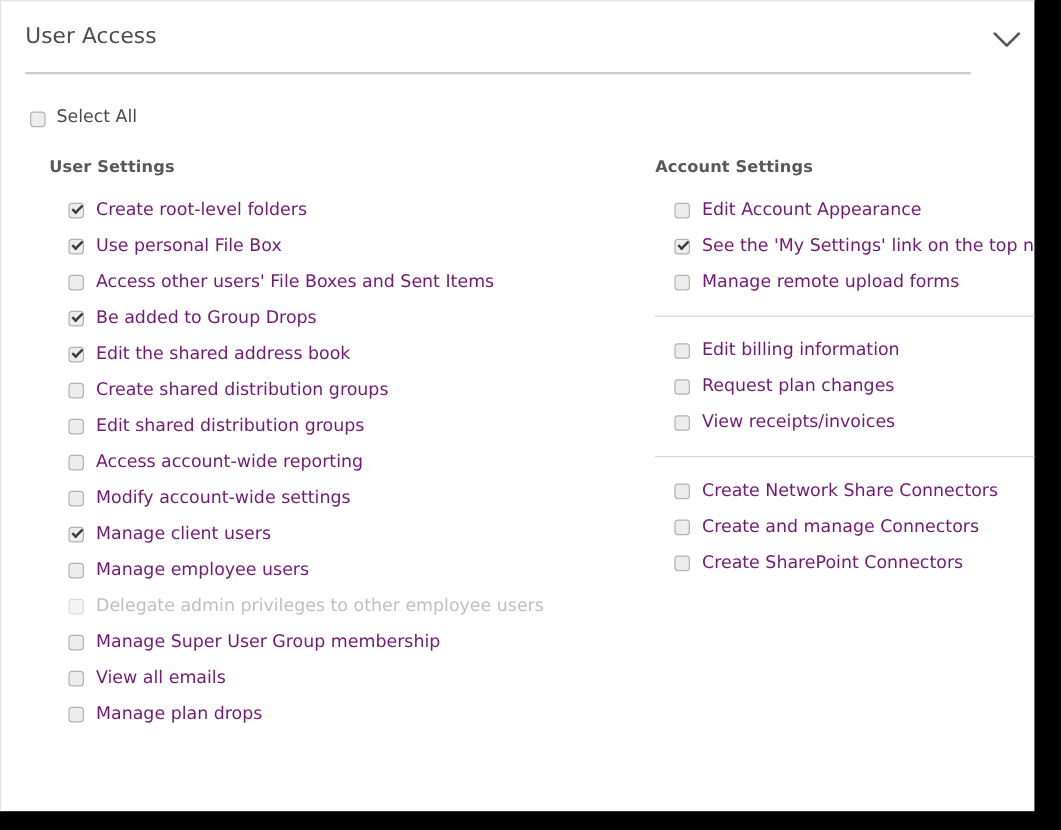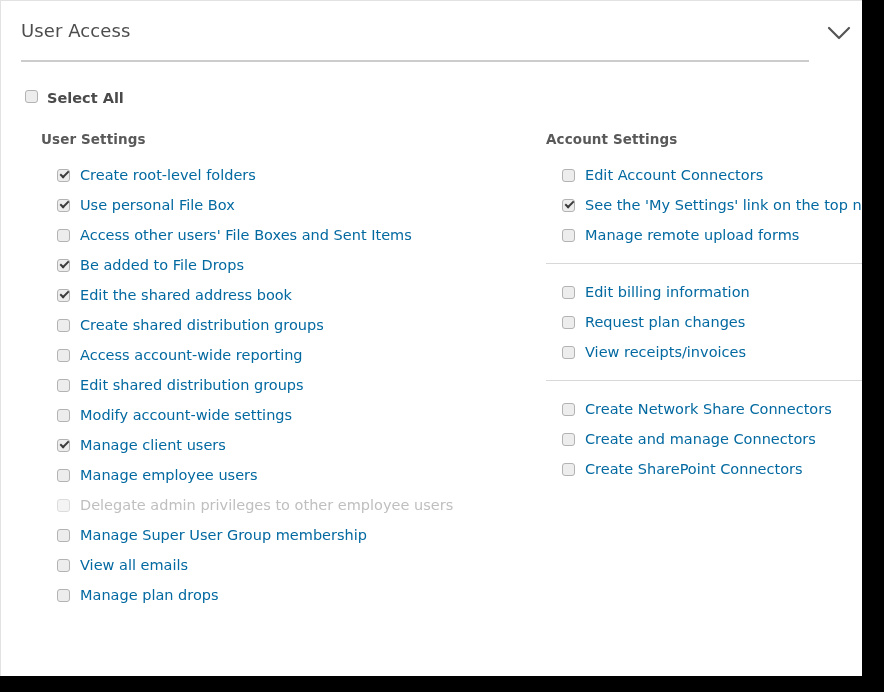--- a/index.html
+++ b/index.html
@@ -64,23 +64,22 @@
     height: 2px;
     background: #cccccc;
   }
 
   
   #select-all-row {
     position: absolute;
     left: 24px;
     top: 89px;
     display: flex;
-    align-items: flex-start;
+    align-items: flex-end;
     cursor: pointer;
-    font-weight: bold;
   }
   #select-all-row .cb { margin-right: 9px; }
   #select-all-row .lbl {
     font-size: 14.5px;
     color: #4a4a4a;
   }
 
   
   #columns {
     position: absolute;
@@ -117,21 +116,21 @@
     display: flex;
     align-items: center;
     height: 30px;
     padding-left: 16px;
     cursor: pointer;
     white-space: nowrap;
   }
   .cb-row.disabled { cursor: default; text-align: right; }
   .cb-row .lbl {
     font-size: 14.5px;
-    color: #0369a1;
+    color: #701a75;
     line-height: 1;
   }
   .cb-row.disabled .lbl { color: #bfbfbf; }
 
   
   .cb {
     position: relative;
     flex: 0 0 auto;
     width: 13px;
     height: 13px;
@@ -189,37 +188,37 @@
             <div class="cb-row">
               <span class="cb checked"></span>
               <span class="lbl">Use personal File Box</span>
             </div>
             <div class="cb-row">
               <span class="cb"></span>
               <span class="lbl">Access other users' File Boxes and Sent Items</span>
             </div>
             <div class="cb-row">
               <span class="cb checked"></span>
-              <span class="lbl">Be added to File Drops</span>
+              <span class="lbl">Be added to Group Drops</span>
             </div>
             <div class="cb-row">
               <span class="cb checked"></span>
               <span class="lbl">Edit the shared address book</span>
             </div>
             <div class="cb-row">
               <span class="cb"></span>
               <span class="lbl">Create shared distribution groups</span>
             </div>
             <div class="cb-row">
               <span class="cb"></span>
+              <span class="lbl">Edit shared distribution groups</span>
+            </div>
+            <div class="cb-row">
+              <span class="cb"></span>
               <span class="lbl">Access account-wide reporting</span>
-            </div>
-            <div class="cb-row">
-              <span class="cb"></span>
-              <span class="lbl">Edit shared distribution groups</span>
             </div>
             <div class="cb-row">
               <span class="cb"></span>
               <span class="lbl">Modify account-wide settings</span>
             </div>
             <div class="cb-row">
               <span class="cb checked"></span>
               <span class="lbl">Manage client users</span>
             </div>
             <div class="cb-row">
@@ -244,21 +243,21 @@
             </div>
           </div>
         </div>
     </div>
     <div class="column" id="col-account">
       <div class="col-heading">Account Settings</div>
       <div class="col-body">
           <div class="group">
             <div class="cb-row">
               <span class="cb"></span>
-              <span class="lbl">Edit Account Connectors</span>
+              <span class="lbl">Edit Account Appearance</span>
             </div>
             <div class="cb-row">
               <span class="cb checked"></span>
               <span class="lbl">See the 'My Settings' link on the top navigation bar</span>
             </div>
             <div class="cb-row">
               <span class="cb"></span>
               <span class="lbl">Manage remote upload forms</span>
             </div>
           </div>

